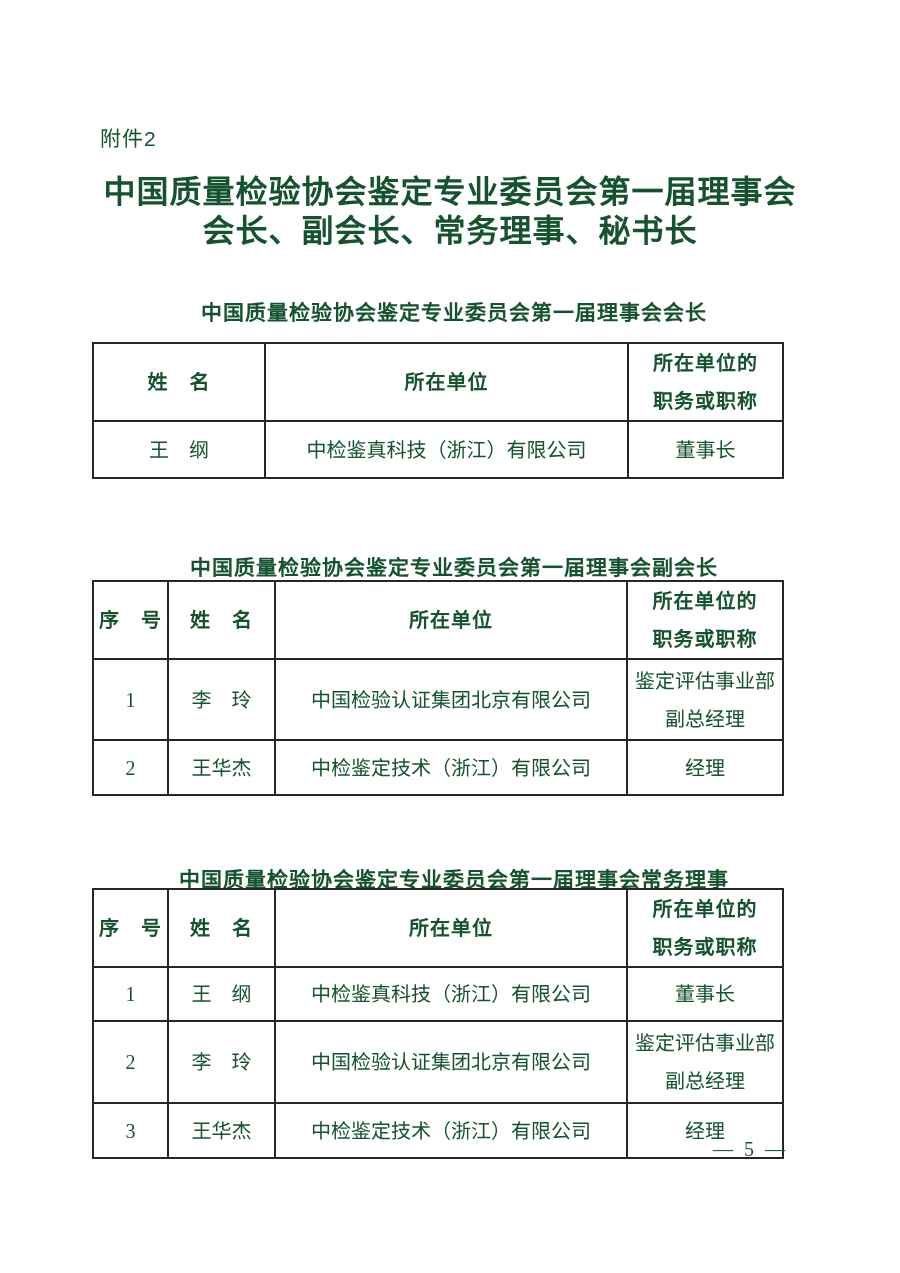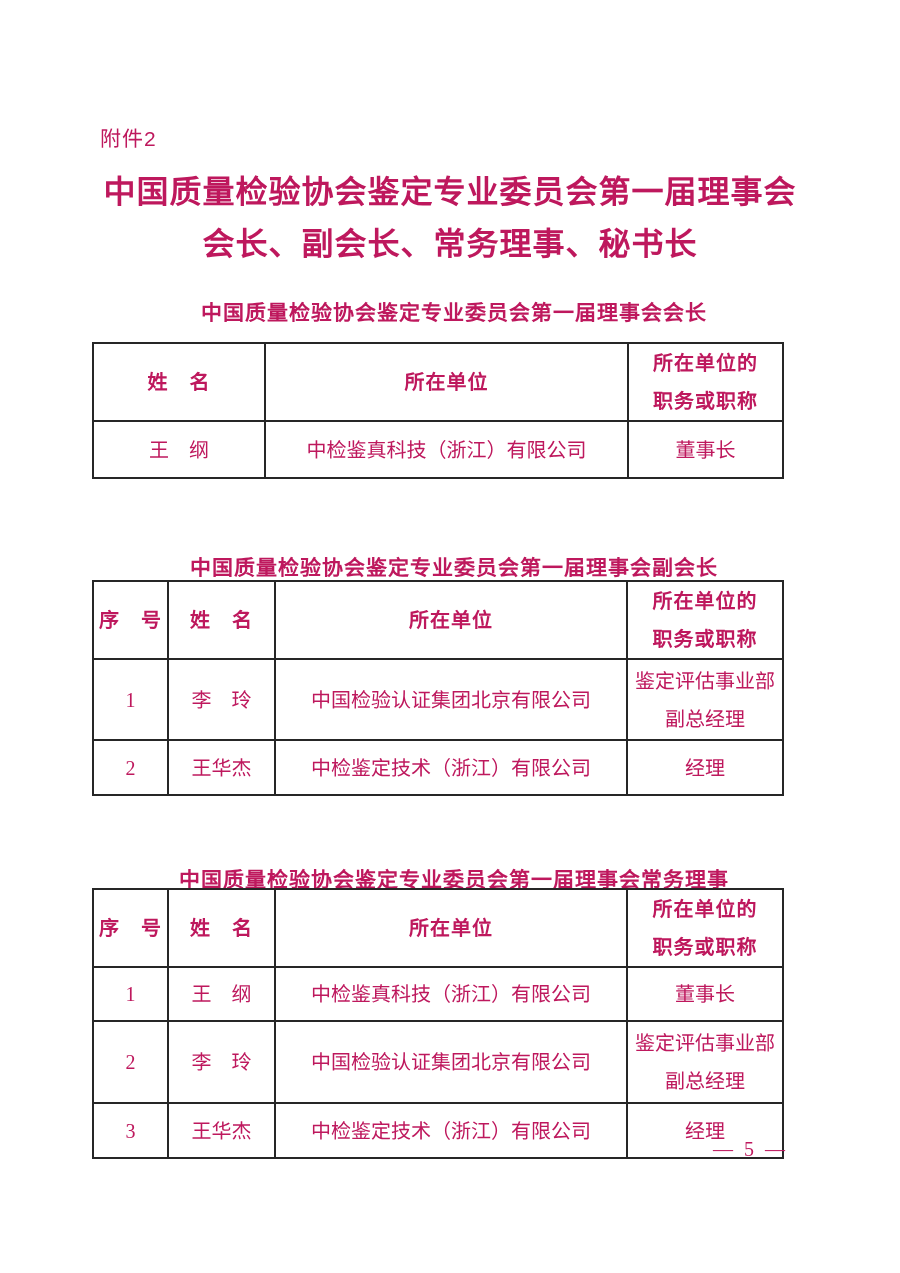--- a/index.html
+++ b/index.html
@@ -5,21 +5,21 @@
   html, body {
     margin: 0;
     padding: 0;
     background: #ffffff;
   }
   .page {
     position: relative;
     width: 900px;
     height: 1273px;
     background: #ffffff;
-    color: #be185d;
+    color: #14532d;
     font-family: "Liberation Serif", "DejaVu Serif", serif;
     overflow: hidden;
   }
   .attachment-label {
     position: absolute;
     left: 100px;
     top: 122px;
     font-family: "Liberation Sans", "DejaVu Sans", sans-serif;
     font-size: 21px;
     font-weight: 500;
@@ -29,21 +29,21 @@
     position: absolute;
     left: 0;
     width: 100%;
     text-align: center;
     font-weight: bold;
     font-size: 32px;
     letter-spacing: 1px;
     white-space: nowrap;
   }
   .doc-title.line1 { top: 166px; }
-  .doc-title.line2 { top: 218px; }
+  .doc-title.line2 { top: 205px; }
   .table-title {
     position: absolute;
     left: 4px;
     width: 100%;
     text-align: center;
     font-weight: bold;
     font-size: 21px;
     letter-spacing: 1px;
     white-space: nowrap;
   }

